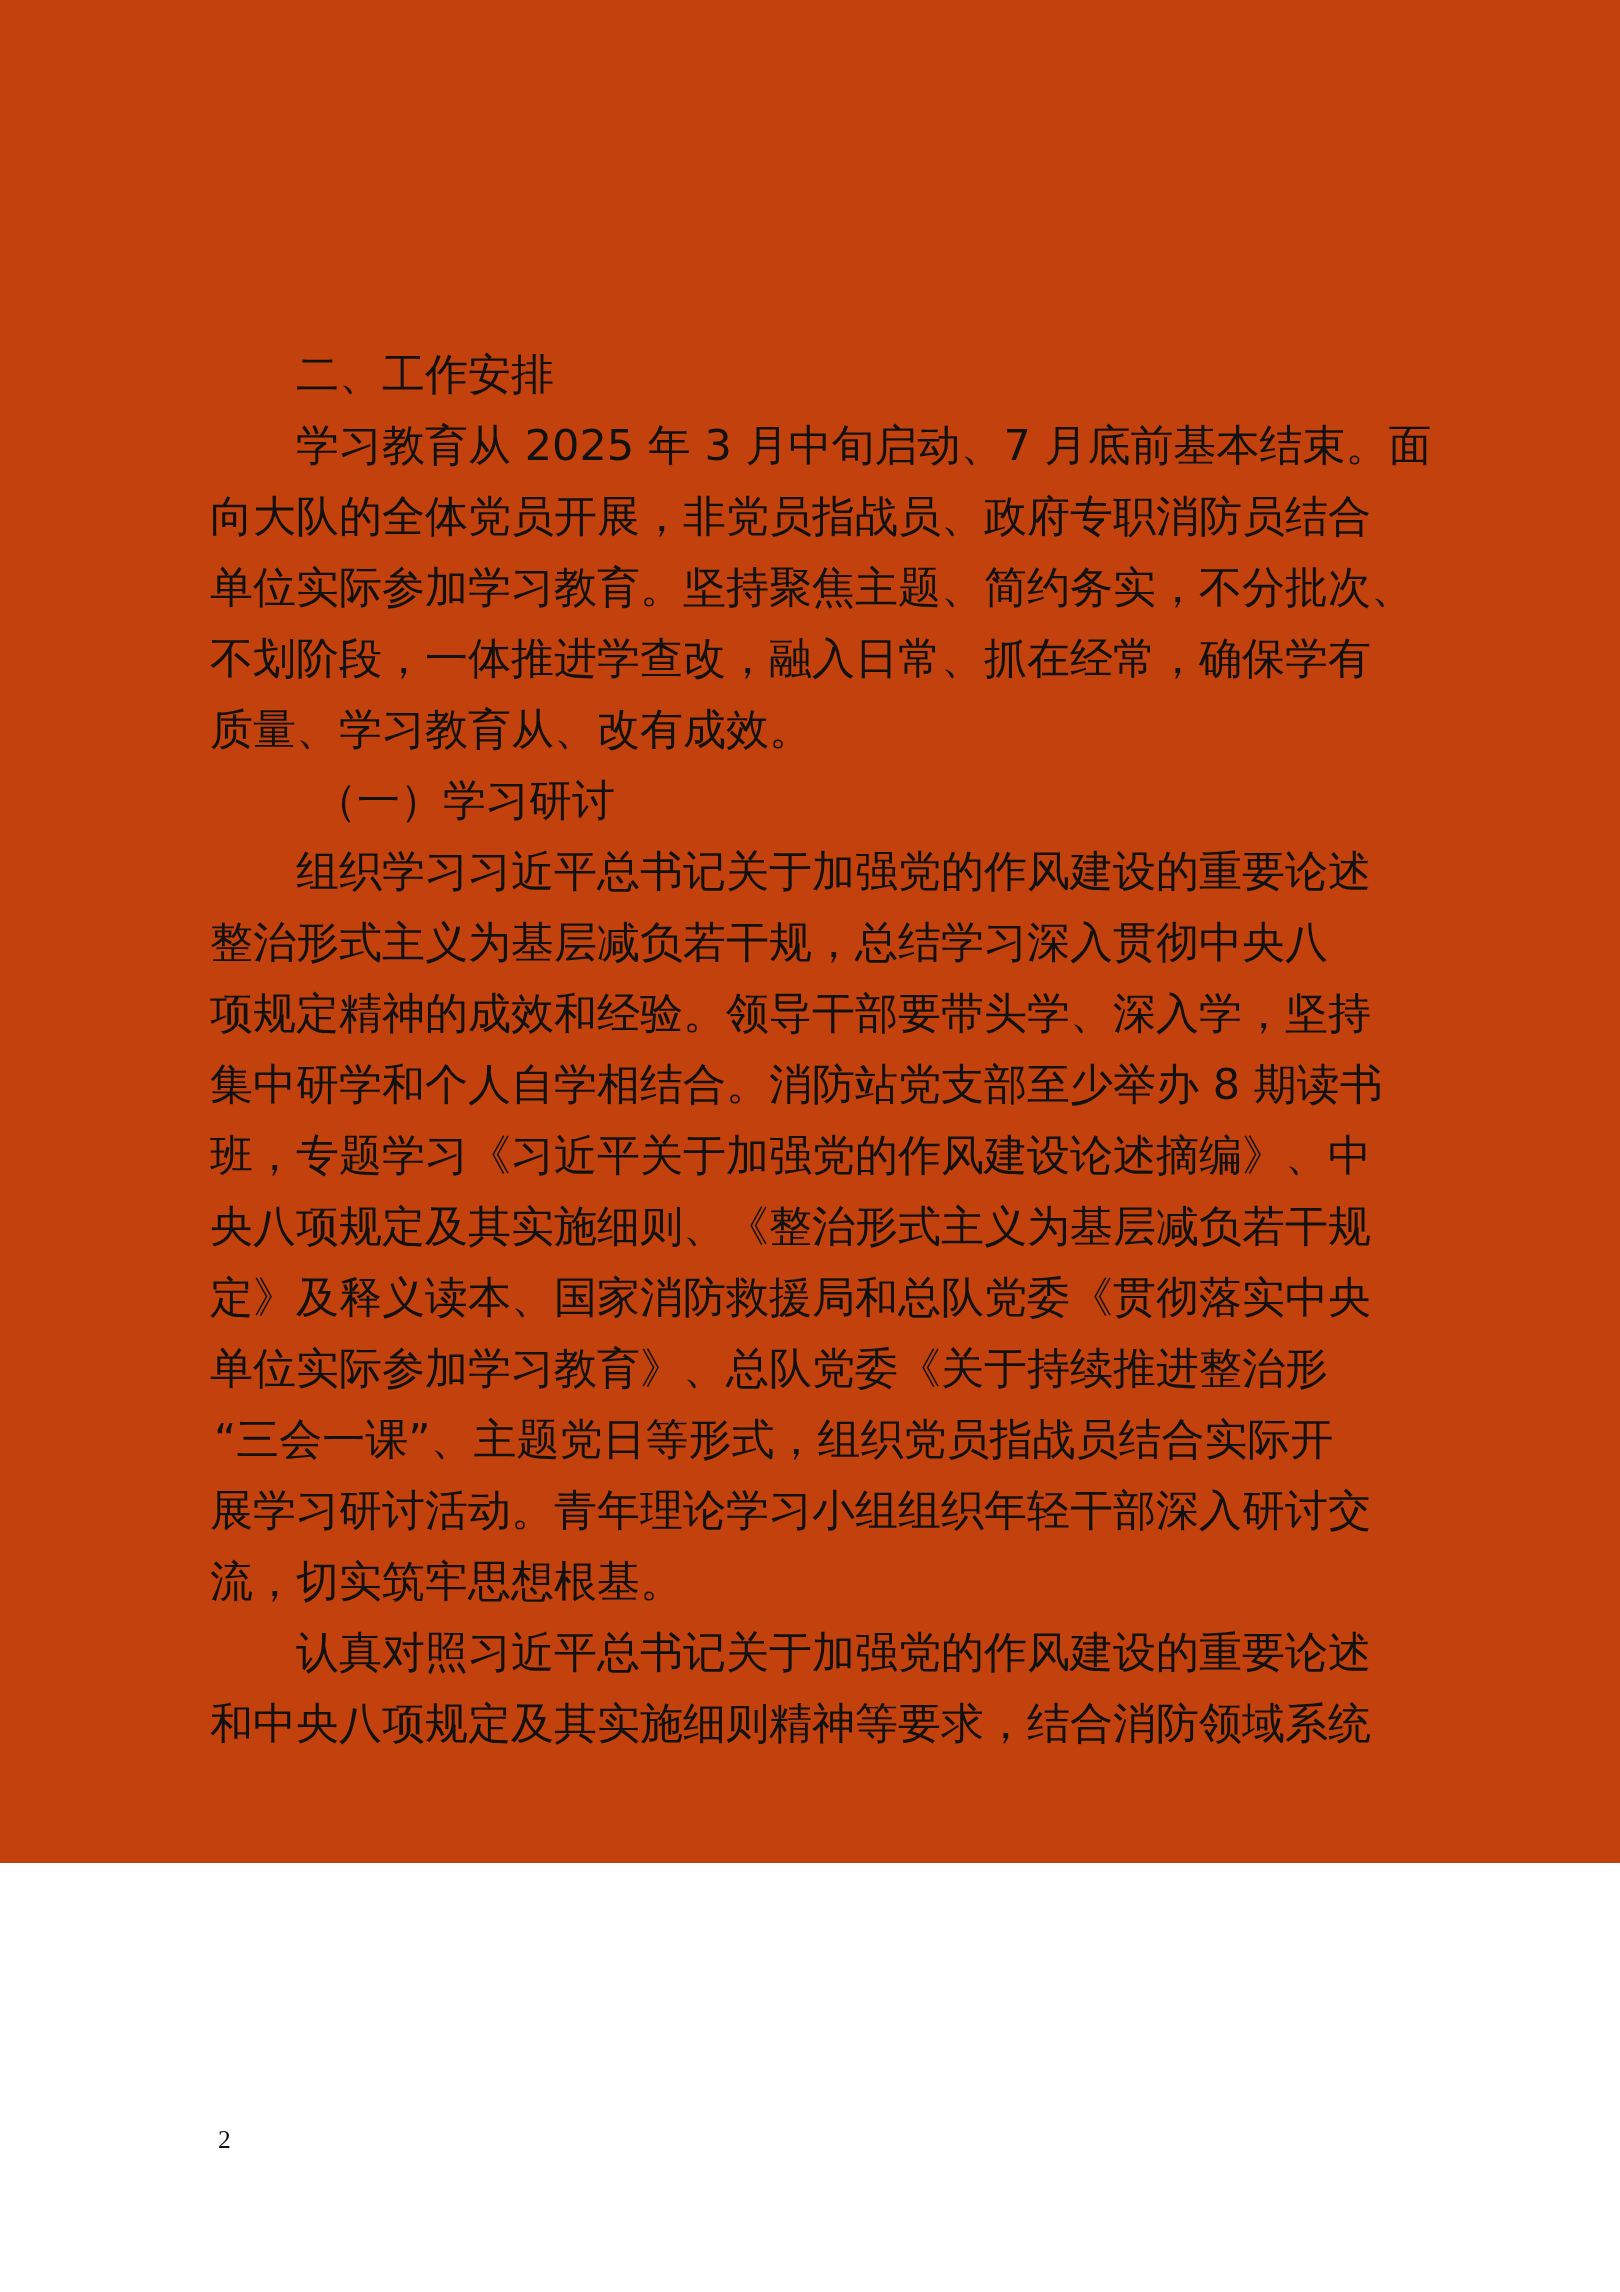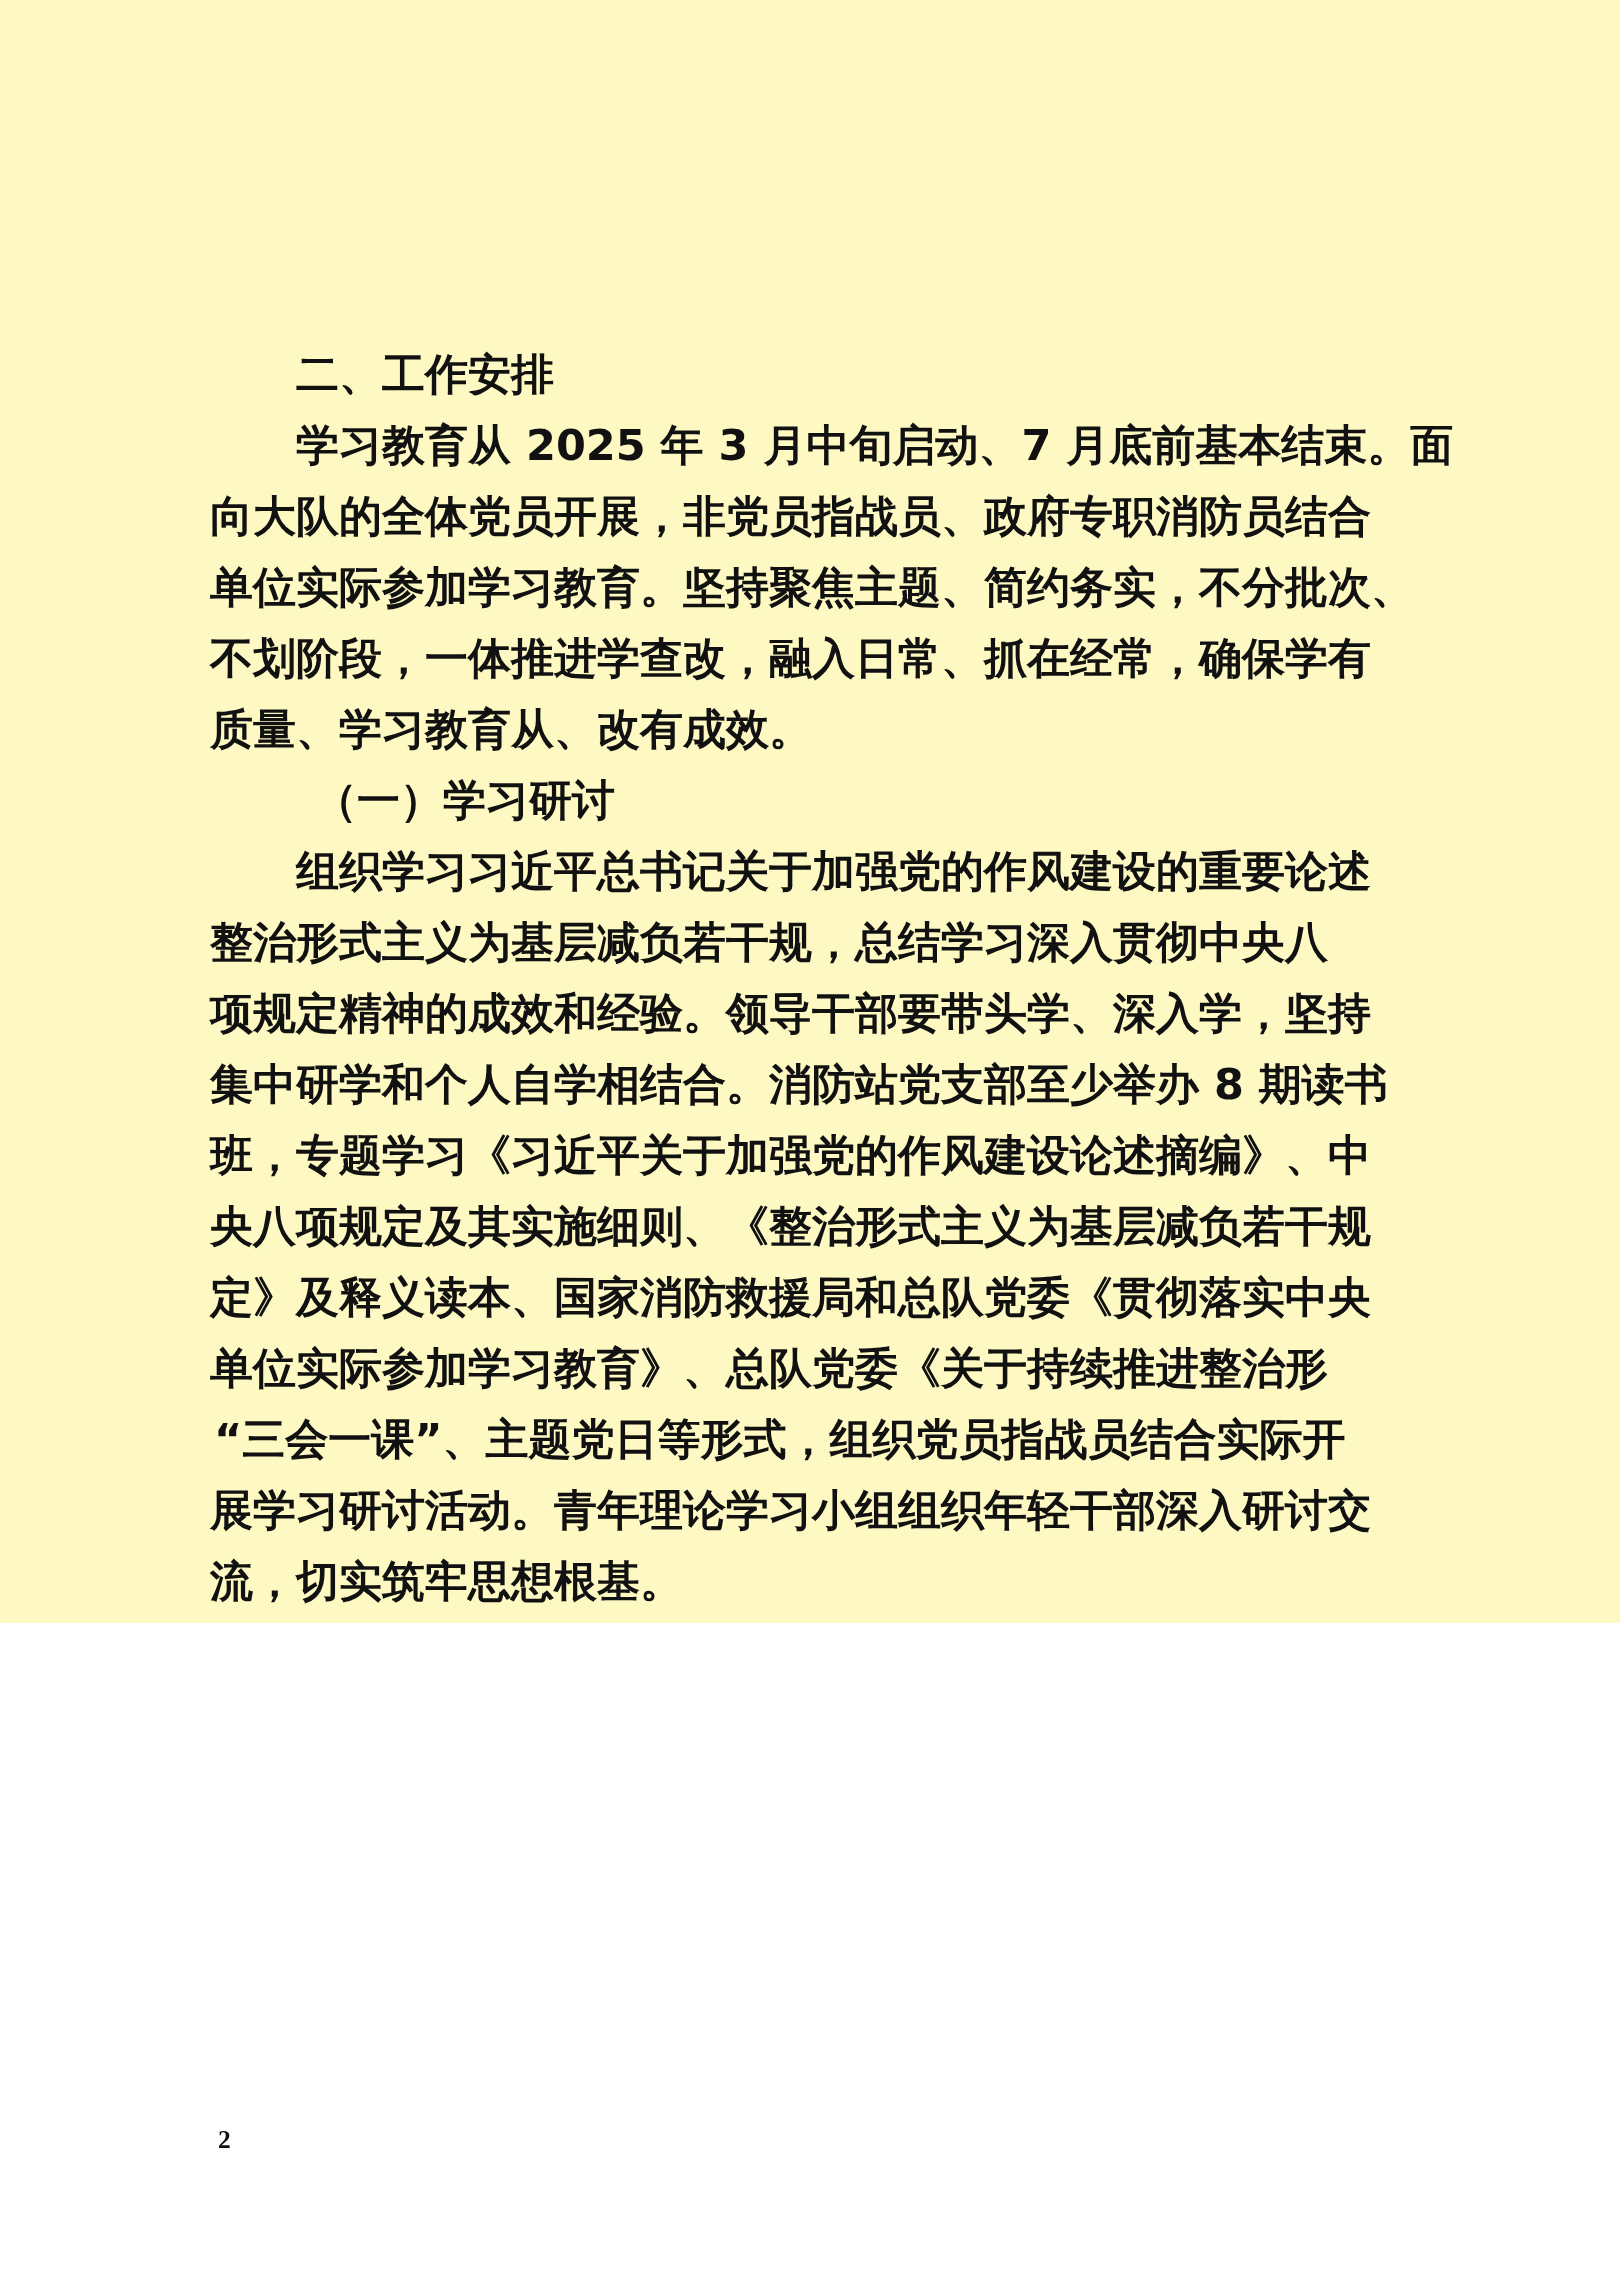--- a/index.html
+++ b/index.html
@@ -13,23 +13,22 @@
       position: relative;
       overflow: hidden;
       color: #111111;
       font-family: "DejaVu Sans", "Liberation Sans", sans-serif;
     }
     .page {
       position: absolute;
       left: 0;
       top: 0;
       width: 1620px;
-      height: 1623px;
-      background: #fef9c3;
-      font-weight: bold;
+      height: 1863px;
+      background: #c2410c;
     }
     .content {
       position: absolute;
       left: 210px;
       top: 339px;
       width: 1211px;
     }
     .line {
       display: block;
       height: 71px;
@@ -76,18 +75,22 @@
       <span class="line">班，专题学习《习近平关于加强党的作风建设论述摘编》、中</span>
       <span class="line">央八项规定及其实施细则、《整治形式主义为基层减负若干规</span>
       <span class="line">定》及释义读本、国家消防救援局和总队党委《贯彻落实中央</span>
       <span class="line">单位实际参加学习教育》、总队党委《关于持续推进整治形</span>
       <span class="line quote-start">“三会一课”、主题党日等形式，组织党员指战员结合实际开</span>
       <span class="line">展学习研讨活动。青年理论学习小组组织年轻干部深入研讨交</span>
       <span class="line">流，切实筑牢思想根基。</span>
     </div>
 
 
+    <div>
+      <span class="line indent">认真对照习近平总书记关于加强党的作风建设的重要论述</span>
+      <span class="line">和中央八项规定及其实施细则精神等要求，结合消防领域系统</span>
+    </div>
 
   </div>
 
   <div class="page-number">2</div>
 </div>
 
 
 </body></html>

